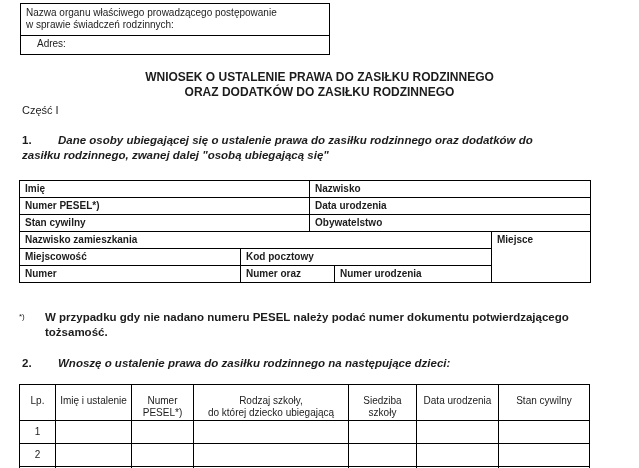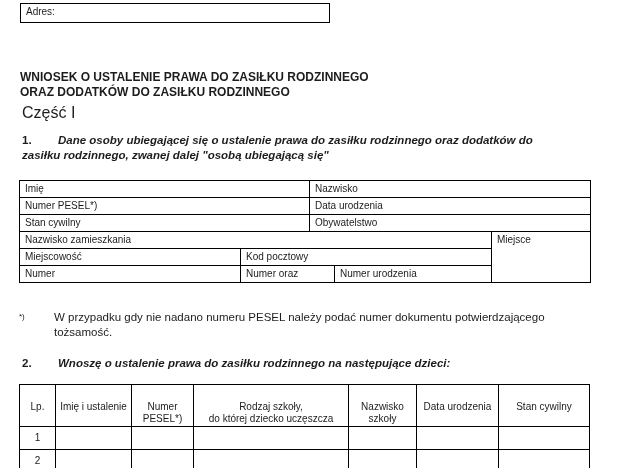--- a/index.html
+++ b/index.html
@@ -20,32 +20,33 @@
   }
   .header-box .authority {
     min-height: 31px;
     border-bottom: 1.5px solid #000;
     padding: 3px 5px 4px 5px;
     font-size: 10px; line-height: 12px;
   }
   .header-box .address {
     height: 18px;
     padding: 2px 5px;
-    font-size: 10px; line-height: 12px;
+    font-size: 10px; line-height: 12px; margin-left: 11px;
   }
 
   
   .doc-title {
     position: absolute; left: 20px; top: 70px; width: 599px;
+    text-align: center;
     font-size: 12px; font-weight: bold; line-height: 15px;
   }
 
   .part-label {
     position: absolute; left: 22px; top: 104px;
-    font-size: 16px;
+    font-size: 11px;
   }
 
   
   .section {
     position: absolute; left: 22px; width: 570px;
     font-size: 11.5px; font-weight: bold; line-height: 15px;
   }
   .section .num { position: absolute; left: 0; top: 0; }
   .section .txt { text-indent: 36px; font-style: italic; }
   #section1 { top: 133px; }
@@ -56,55 +57,57 @@
     position: absolute; left: 19px; top: 180px;
     border-collapse: collapse; table-layout: fixed;
   }
   .person-table td {
     border: 1.5px solid #000;
     font-size: 10px; line-height: 12px;
     vertical-align: top;
     padding: 2px 5px;
     overflow: hidden;
   }
-  .person-table tr { height: 14px; }
+  .person-table tr { height: 14px; font-weight: bold; }
 
   
   .footnote {
     position: absolute; left: 19px; top: 310px; width: 572px;
     font-size: 11.5px; line-height: 15px;
   }
   .footnote .marker {
     position: absolute; left: 0; top: -1px;
     font-size: 8px;
   }
-  .footnote .txt { margin-left: 35px; }
+  .footnote .txt { margin-left: 26px; font-weight: bold; }
 
   
   .children-table {
     position: absolute; left: 19px; top: 384px;
     border-collapse: collapse; table-layout: fixed;
   }
   .children-table th, .children-table td {
     border: 1.5px solid #000;
     font-size: 10px; line-height: 12px;
     font-weight: normal;
     text-align: center;
     vertical-align: middle;
     padding: 1px 2px;
     overflow: hidden;
   }
   .children-table thead tr { height: 30px; }
-  .children-table thead th { vertical-align: top; padding-top: 16px; }
+  .children-table thead th { vertical-align: top; padding-top: 10px; }
   .children-table tbody tr { height: 23px; }
 </style>
 </head>
 <body>
 
 <div class="header-box">
+  <div class="authority preline"><span class="preline">Nazwa organu właściwego prowadzącego postępowanie
+w sprawie świadczeń rodzinnych:</span></div>
   <div class="address"><span>Adres:</span></div>
 </div>
 
 <div class="doc-title preline">WNIOSEK O USTALENIE PRAWA DO ZASIŁKU RODZINNEGO
 ORAZ DODATKÓW DO ZASIŁKU RODZINNEGO</div>
 
 <div class="part-label">Część I</div>
 
 <div class="section" id="section1">
   <span class="num">1.</span>
@@ -169,22 +172,22 @@
       <col style="width:68px">
       <col style="width:82px">
       <col style="width:91px">
   </colgroup>
   <thead>
     <tr>
       <th>Lp.</th>
       <th>Imię i ustalenie</th>
       <th>Numer PESEL*)</th>
       <th class="preline">Rodzaj szkoły,
-do której dziecko uczęszcza</th>
-      <th>Nazwisko szkoły</th>
+do której dziecko ubiegającą</th>
+      <th>Siedziba szkoły</th>
       <th>Data urodzenia</th>
       <th>Stan cywilny</th>
     </tr>
   </thead>
   <tbody>
     <tr>
       <td>1</td>
       <td></td>
       <td></td>
       <td></td>

